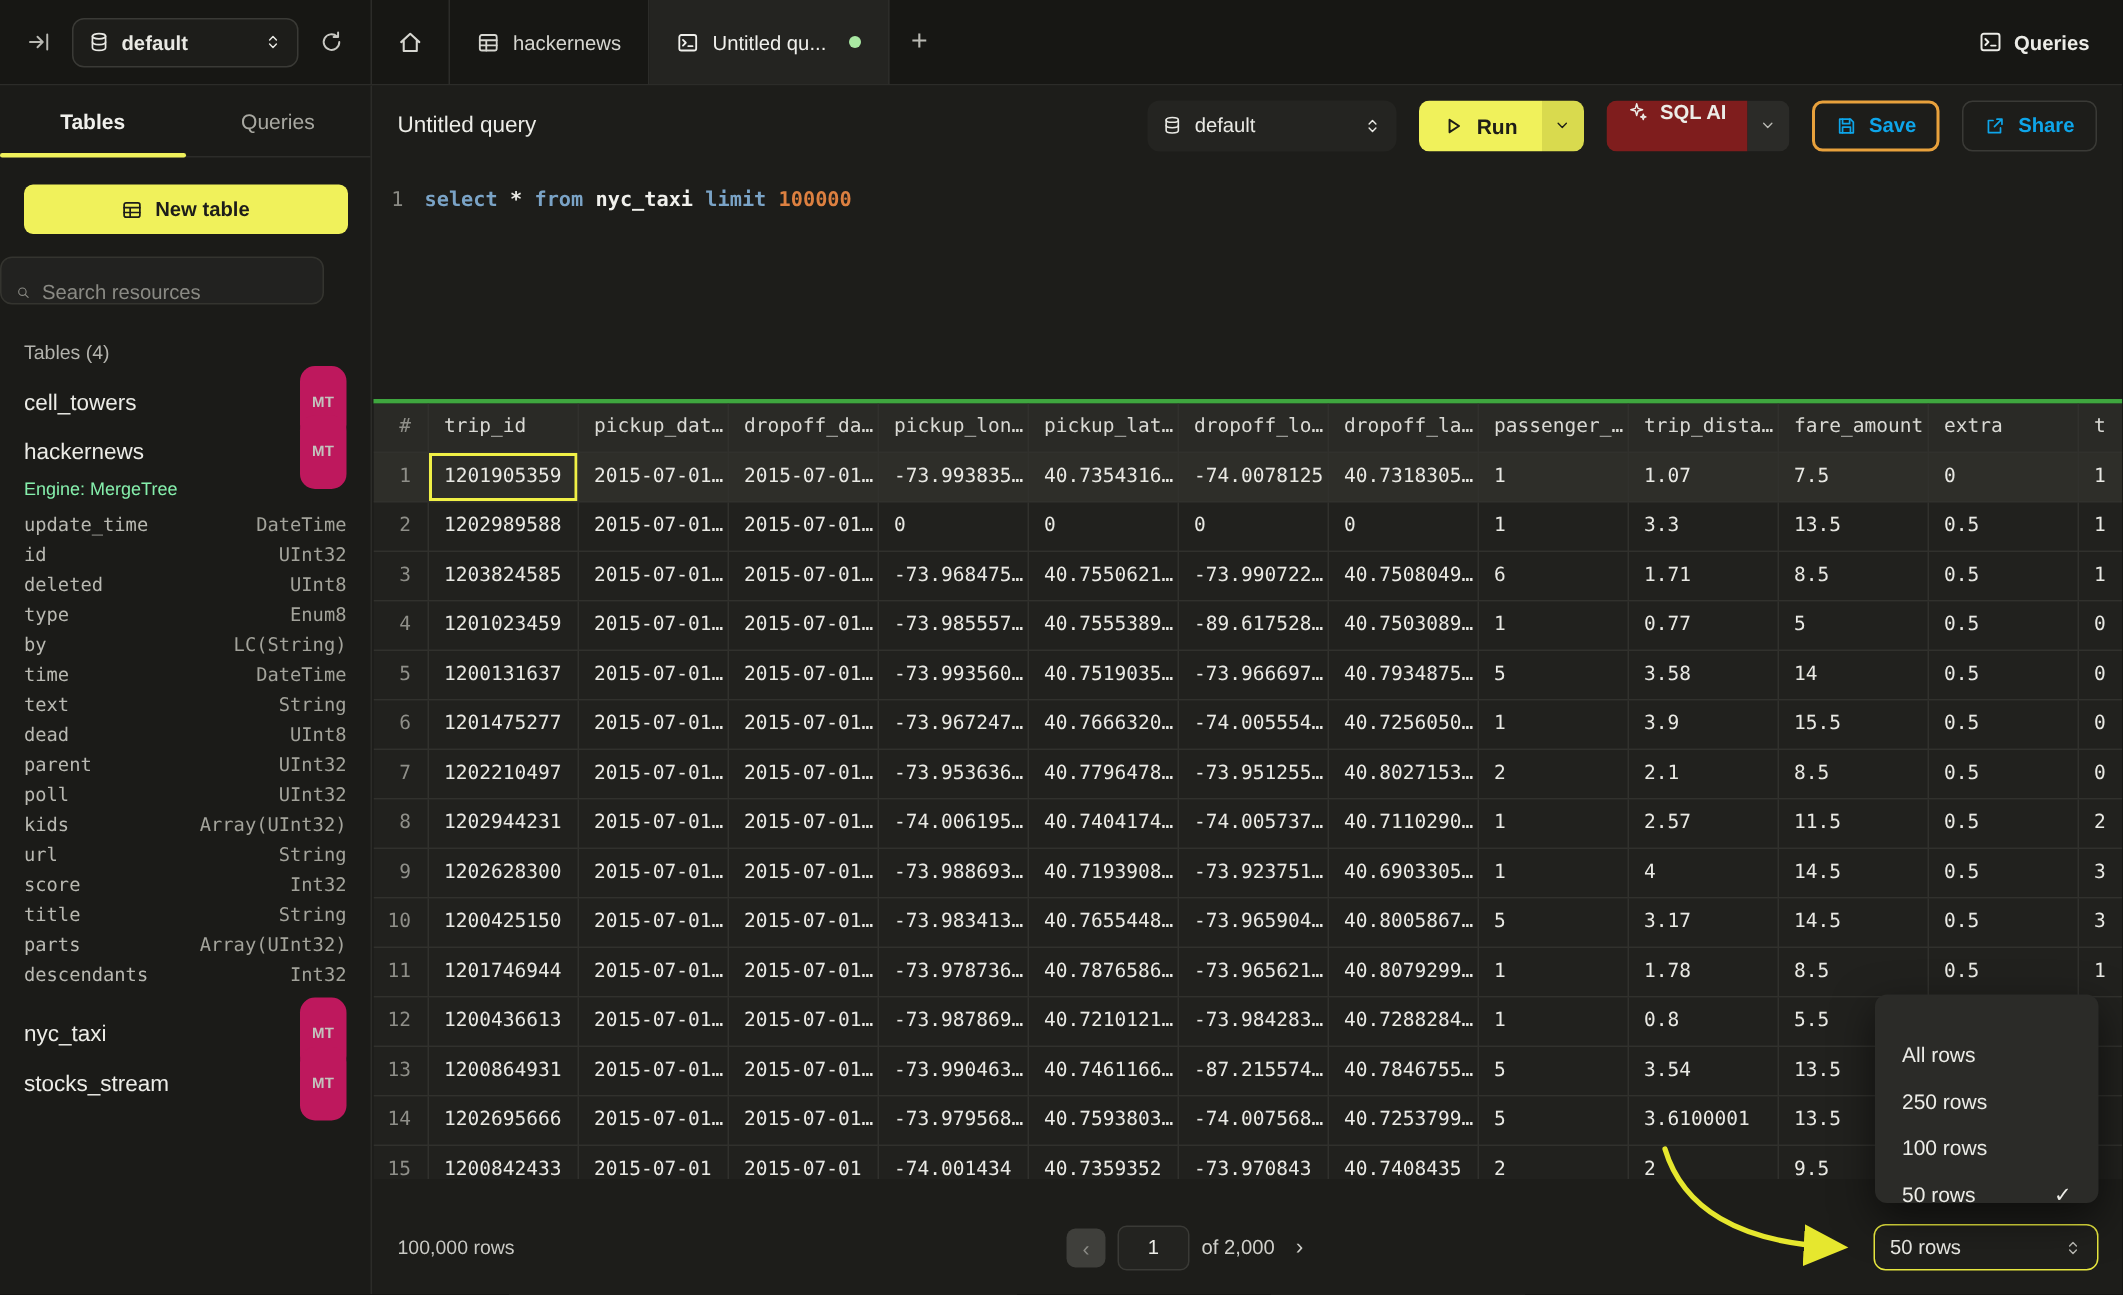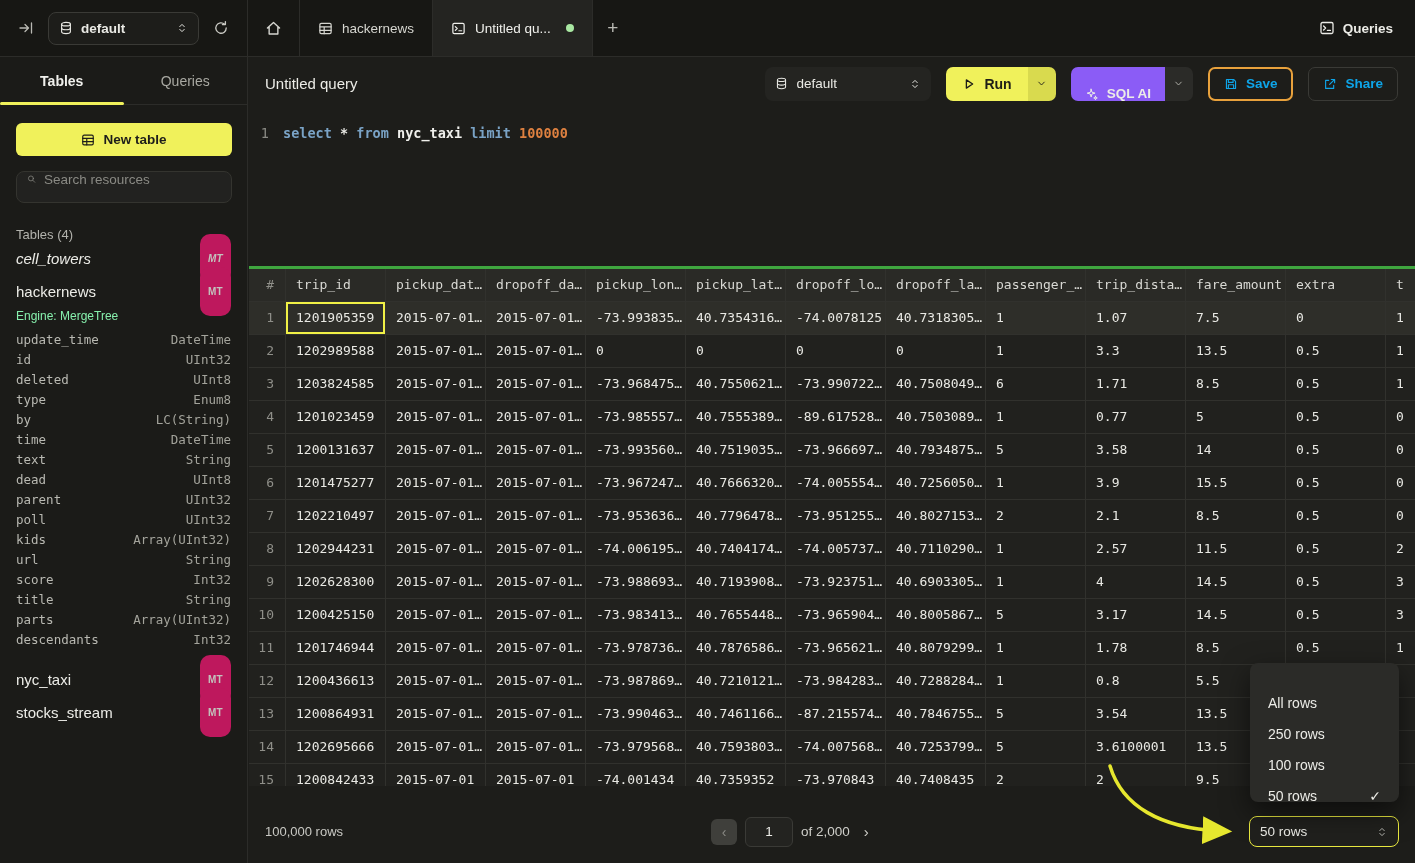--- a/index.html
+++ b/index.html
@@ -27,21 +27,21 @@
   .newtab-btn { width:40px; display:flex; align-items:center; justify-content:center; color:#b9b9b3; font-size:19px; cursor:pointer; border-right:none; }
   .queries-top { position:absolute; right:22px; top:0; height:56px; display:flex; align-items:center; gap:8px; color:#ececE7; font-size:13.5px; font-weight:600; cursor:pointer; }
 
   
   .sidebar { position:absolute; left:0; top:57px; width:248px; height:806px; background:#1b1b18; border-right:1px solid #2c2c29; }
   .side-tabs { display:flex; height:48px; border-bottom:1px solid #2c2c29; }
   .side-tab { flex:1; display:flex; align-items:center; justify-content:center; font-size:14px; color:#a9a9a2; cursor:pointer; position:relative; }
   .side-tab.active { color:#f0f0ec; font-weight:600; }
   .side-tab.active::after { content:""; position:absolute; left:0; right:0; bottom:-1px; height:3px; background:#f0f15b; border-radius:2px; }
   .newtable-btn { margin:18px 16px 0; height:33px; width:216px; background:#f0f15b; color:#1d1d1a; border:none; border-radius:6px; font-size:13.5px; font-weight:600; display:flex; align-items:center; justify-content:center; gap:8px; cursor:pointer; font-family:inherit; }
-  .side-search { margin:15px 16px 0; height:32px; width:216px; background:#222220; border:1px solid #34342f; border-radius:8px; display:flex; align-items:flex-start; gap:8px; padding:0 10px; color:#8a8a84; }
+  .side-search { margin:15px 0 0; height:32px; width:216px; background:#222220; border:1px solid #34342f; border-radius:8px; display:flex; align-items:flex-end; gap:8px; padding:0 10px; color:#8a8a84; }
   .side-search input { flex:1; background:transparent; border:none; outline:none; color:#d6d6d0; font-size:13.5px; font-family:inherit; }
   .side-search input::placeholder { color:#8a8a84; }
   .side-section-title { margin:24px 16px 0; font-size:13px; color:#b3b3ad; }
   .table-item { display:flex; align-items:center; margin:0 16px; height:33px; cursor:pointer; }
   .table-item .tname { flex:1; font-size:15px; color:#ececE7; }
   .mt-badge { background:#be185d; color:#c3c3bd; font-size:10px; font-weight:700; border-radius:10px; padding:19px 8px; letter-spacing:.3px; }
   .engine-line { margin:1px 16px 6px; font-size:12px; color:#86efac; }
   .side-cols { margin:4px 16px 10px; }
   .scol { display:flex; height:20px; align-items:center; font-size:12.5px; }
   .scol .cn { flex:1; color:#b9b9b2; }
@@ -52,21 +52,21 @@
   .main { position:absolute; left:249px; top:57px; right:0; height:806px; background:#1d1d1a; }
   .qbar { position:absolute; left:0; top:0; right:0; height:53px; display:flex; align-items:center; }
   .q-title { position:absolute; left:16px; font-size:15px; font-weight:500; color:#ececE7; }
   .q-actions { position:absolute; right:17px; display:flex; align-items:center; gap:15px; }
   .q-db { width:166px; height:34px; background:#242421; border:1px solid #38
 3834; border-radius:8px; display:flex; align-items:center; gap:8px; padding:0 10px; font-size:13.5px; color:#e9e9e4; cursor:pointer; }
   .q-db .lbl { flex:1; }
   .split-btn { display:flex; height:34px; border-radius:7px; overflow:hidden; cursor:pointer; }
   .run-main { display:flex; align-items:center; gap:8px; padding:0 16px; background:#f0f15b; color:#1e1e17; font-size:14px; font-weight:600; }
   .run-caret { width:28px; display:flex; align-items:center; justify-content:center; background:#d9da4e; color:#1e1e17; }
-  .ai-main { display:flex; align-items:flex-end; gap:8px; padding:0 14px; background:#8b5cf6; color:#ececE7; font-size:13.5px; font-weight:600; }
+  .ai-main { display:flex; align-items:flex-start; gap:8px; padding:0 14px; background:#7f1d1d; color:#ececE7; font-size:13.5px; font-weight:600; }
   .ai-caret { width:28px; display:flex; align-items:center; justify-content:center; background:#2b2b28; color:#b9b9b3; }
   .btn { height:34px; display:flex; align-items:center; gap:8px; padding:0 14px; border-radius:7px; background:transparent; border:1px solid #3a3a36; color:#0ea5e9; font-size:13.5px; font-weight:600; cursor:pointer; font-family:inherit; }
   .btn.save { border:2px solid #e8a13c; }
 
   
   .editor { position:absolute; left:0; top:53px; right:0; height:115px; padding-top:15px; }
   .code-line { display:flex; align-items:baseline; font-size:13.5px; }
   .gutter { width:34px; text-align:right; color:#8a8a84; padding-right:14px; }
   .tok { margin-right:8.2px; font-weight:700; }
   .tok.kw { color:#7aa3c6; }
@@ -195,21 +195,21 @@
     </button>
     <div class="side-search">
       <svg class="ic" width="14" height="14" viewBox="0 0 16 16">
           <circle cx="7" cy="7" r="4.4"></circle>
           <path d="M10.4 10.4 L13.8 13.8"></path>
         </svg>
       <input placeholder="Search resources" style="">
     </div>
     <div class="side-section-title">Tables (4)</div>
 
-    <div class="table-item" style="font-style:italic;">
+    <div class="table-item" style="margin-top:10px;">
       <span class="tname">cell_towers</span>
       <span class="mt-badge">MT</span>
     </div>
     <div class="table-item">
       <span class="tname">hackernews</span>
       <span class="mt-badge">MT</span>
     </div>
     <div class="engine-line">Engine: MergeTree</div>
     <div class="side-cols mono">
 

